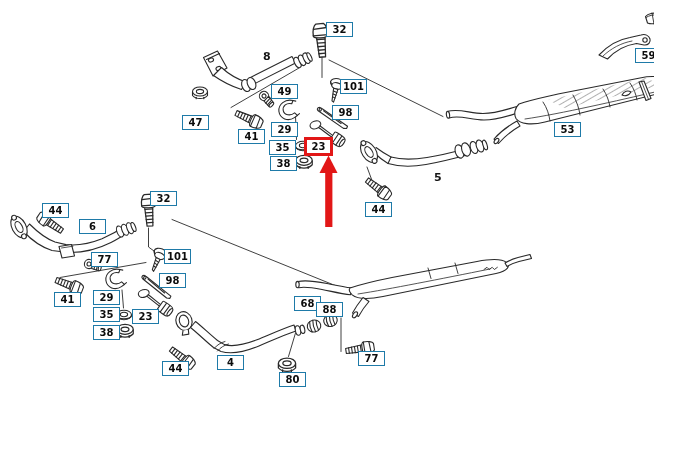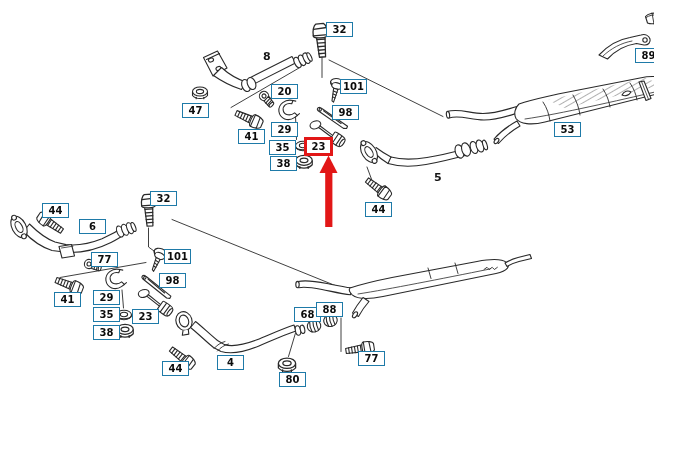--- a/index.html
+++ b/index.html
@@ -278,47 +278,47 @@
     </g>
 
     <g fill="#e21717" stroke="none">
       <polygon points="328.5,155.5 319.5,173 337.5,173"></polygon>
       <rect x="325.2" y="171" width="7.2" height="56"></rect>
     </g>
   </g>
 </svg>
 
 <div class="callout" style="left:326px;top:22px">32</div>
-<div class="callout" style="left:271px;top:84px">20</div>
+<div class="callout" style="left:271px;top:84px">49</div>
 <div class="callout" style="left:340px;top:79px">101</div>
-<div class="callout" style="left:182px;top:103px">47</div>
+<div class="callout" style="left:182px;top:115px">47</div>
 <div class="callout" style="left:332px;top:105px">98</div>
 <div class="callout" style="left:271px;top:122px">29</div>
 <div class="callout" style="left:238px;top:129px">41</div>
 <div class="callout" style="left:269px;top:140px">35</div>
 <div class="callout red" style="left:304px;top:137px">23</div>
 <div class="callout" style="left:270px;top:156px">38</div>
 <div class="callout" style="left:554px;top:122px">53</div>
 <div class="callout" style="left:656px;top:14px">95</div>
-<div class="callout" style="left:635px;top:48px">89</div>
+<div class="callout" style="left:635px;top:48px">59</div>
 <div class="callout" style="left:365px;top:202px">44</div>
 <div class="plain-label" style="left:263px;top:50px">8</div>
 <div class="plain-label" style="left:434px;top:171px">5</div>
 
 <div class="callout" style="left:42px;top:203px">44</div>
 <div class="callout" style="left:150px;top:191px">32</div>
 <div class="callout" style="left:79px;top:219px">6</div>
 <div class="callout" style="left:91px;top:252px">77</div>
 <div class="callout" style="left:164px;top:249px">101</div>
 <div class="callout" style="left:159px;top:273px">98</div>
 <div class="callout" style="left:54px;top:292px">41</div>
 <div class="callout" style="left:93px;top:290px">29</div>
 <div class="callout" style="left:93px;top:307px">35</div>
 <div class="callout" style="left:132px;top:309px">23</div>
 <div class="callout" style="left:93px;top:325px">38</div>
 <div class="callout" style="left:162px;top:361px">44</div>
 <div class="callout" style="left:217px;top:355px">4</div>
 <div class="callout" style="left:279px;top:372px">80</div>
-<div class="callout" style="left:294px;top:307px">68</div>
+<div class="callout" style="left:294px;top:296px">68</div>
 <div class="callout" style="left:316px;top:302px">88</div>
 <div class="callout" style="left:358px;top:351px">77</div>
 
 </div>
 
 </body></html>

